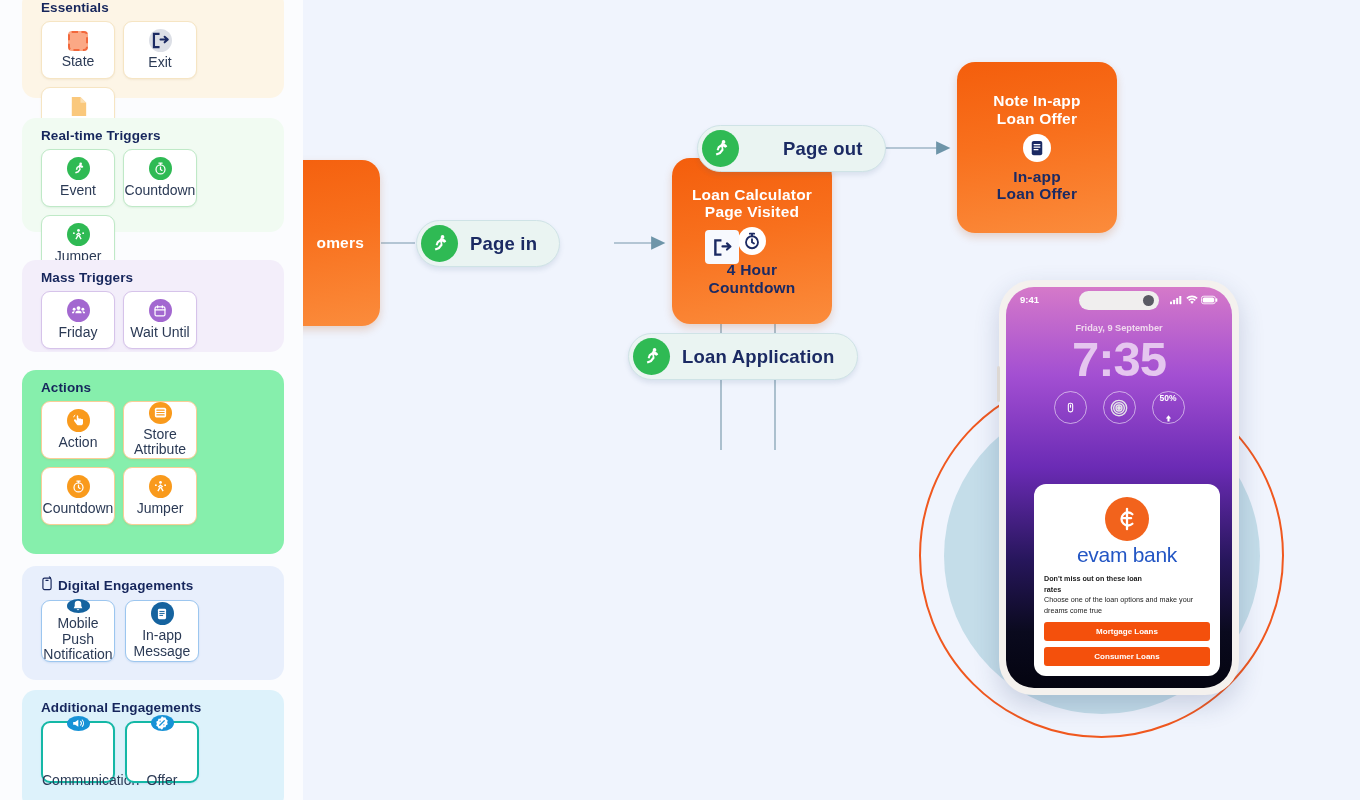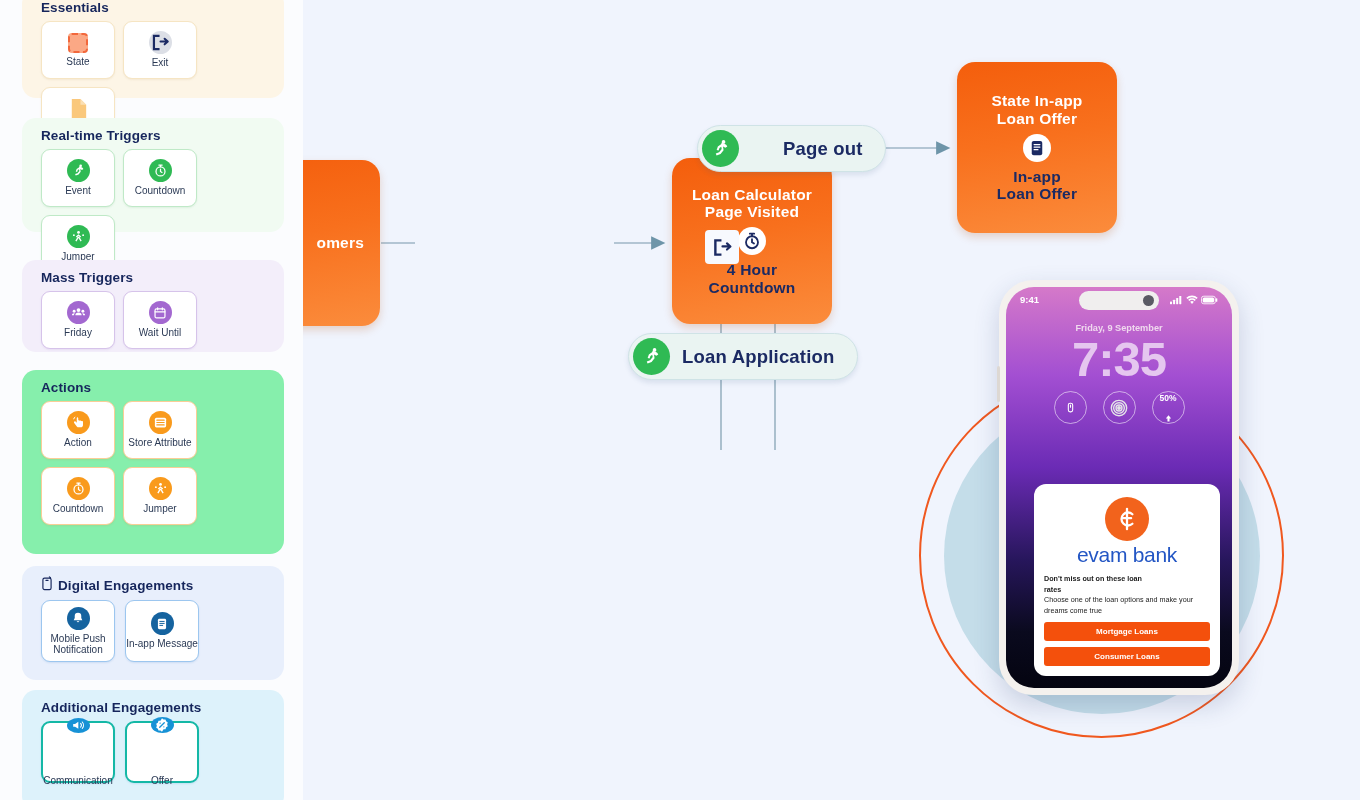--- a/index.html
+++ b/index.html
@@ -23,21 +23,21 @@
     font-size:13.5px; font-weight:700; color:#16265c; letter-spacing:.1px;
     margin:2px 0 6px 9px; display:flex; align-items:center; gap:5px;
   }
   .tiles{ display:flex; flex-wrap:wrap; gap:8px; padding-left:9px; }
   .tile{
     width:74px; height:58px; background:#fff; border-radius:9px;
     display:flex; flex-direction:column; align-items:center; justify-content:center;
     gap:3px; cursor:pointer;
   }
   .tile-label{
-    font-size:10px; color:#2b3a55; text-align:center; line-height:1.12;
+    font-size:14px; color:#2b3a55; text-align:center; line-height:1.12;
     max-width:72px;
   }
   .ic{ width:23px; height:23px; display:block; }
 
   
   .p-essentials{ background:#fdf5e6; }
   .p-essentials .tile{ border:1px solid #f6e5c3; box-shadow:0 1px 2px rgba(170,140,80,.12); }
   .p-rt{ background:#f1fbf2; }
   .p-rt .tile{ border:1px solid #bfe9c7; box-shadow:0 1px 2px rgba(70,160,90,.12); }
   .p-mass{ background:#f3eefa; }
@@ -380,20 +380,29 @@
 
     <path d="M472 450 L472 148" stroke="#9fb6c6" stroke-width="1.7" fill="none"></path>
 
     <path d="M555 148 L645 148" stroke="#9fb6c6" stroke-width="1.7" fill="none" marker-end="url(#arr)"></path>
   </svg>
 
   <div class="node obox" id="n-customers" style="left:-86px; top:160px; width:163px; height:166px; align-items:flex-end; padding-right:16px;">
     <div class="obox-title">omers</div>
   </div>
 
+  <div class="node pill" id="n-page-in" style="left:113px; top:220px;">
+    <span class="pill-ic">
+      <svg width="21" height="21" viewBox="0 0 24 24" fill="#fff">
+          <circle cx="15.5" cy="4.5" r="2.1"></circle>
+          <path d="M12.6 7.2 9 9.6l-1.4 4.1 2.2.6 1-3 2-1.2.6 2.6-3 3.6-3.8 1.4.9 2.2 4.6-1.7 3.4-4.2-.6-4.3 2.6 1.4 2.3-1.4-1.3-2-4.9-2.7z"></path>
+        </svg>
+    </span>
+    <span class="pill-txt">Page in</span>
+  </div>
 
   <div class="node obox" id="n-loan-calc" style="left:369px; top:158px; width:160px; height:166px;">
     <div>
       <div class="obox-title">Loan Calculator</div>
       <div class="obox-title">Page Visited</div>
     </div>
     <div class="obox-ic">
       <svg width="20" height="20" viewBox="0 0 24 24" fill="none" stroke="#1b2a63" stroke-width="2.2">
           <circle cx="12" cy="13.5" r="7.2"></circle>
           <path d="M12 9.8v3.7l2.4 1.6M9.4 3.2h5.2M12 3.2v2.6" stroke-linecap="round"></path>
@@ -427,21 +436,21 @@
       <svg width="21" height="21" viewBox="0 0 24 24" fill="#fff">
           <circle cx="15.5" cy="4.5" r="2.1"></circle>
           <path d="M12.6 7.2 9 9.6l-1.4 4.1 2.2.6 1-3 2-1.2.6 2.6-3 3.6-3.8 1.4.9 2.2 4.6-1.7 3.4-4.2-.6-4.3 2.6 1.4 2.3-1.4-1.3-2-4.9-2.7z"></path>
         </svg>
     </span>
     <span class="pill-txt">Page out</span>
   </div>
 
   <div class="node obox" id="n-inapp-offer" style="left:654px; top:62px; width:160px; height:171px;">
     <div>
-      <div class="obox-title">State In-app</div>
+      <div class="obox-title">Note In-app</div>
       <div class="obox-title">Loan Offer</div>
     </div>
     <div class="obox-ic">
       <svg width="18" height="18" viewBox="0 0 24 24" fill="#1b2a63">
           <rect x="5" y="2.5" width="14" height="19" rx="2.6"></rect>
           <path d="M8.2 7.4h7.6M8.2 10.8h7.6M8.2 14.2h5" stroke="#fff" stroke-width="1.8" stroke-linecap="round"></path>
         </svg>
     </div>
     <div>
       <div class="obox-sub">In-app</div>

